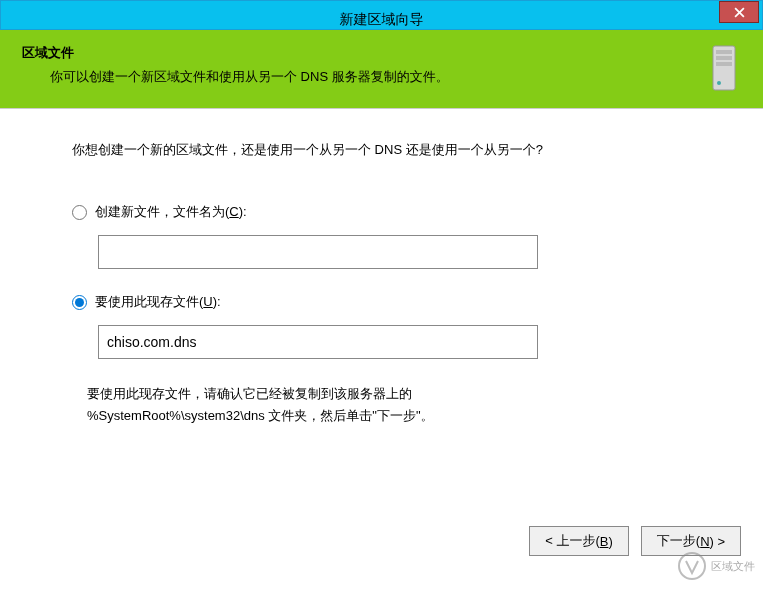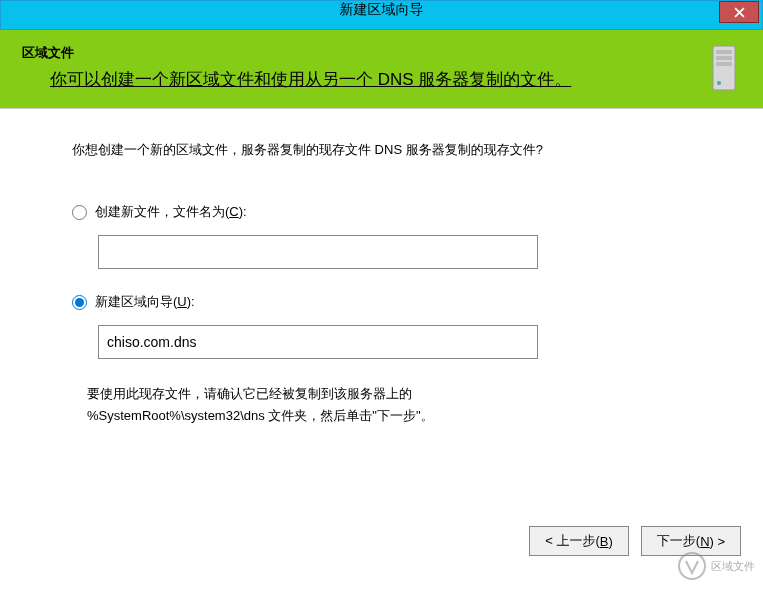--- a/index.html
+++ b/index.html
@@ -10,21 +10,21 @@
     width: 763px;
     height: 591px;
     overflow: hidden;
     color: #000;
   }
   .titlebar {
     height: 30px;
     background: #08c0ee;
     border: 1px solid #1a9fd6;
     display: flex;
-    align-items: flex-start;
+    align-items: flex-end;
     position: relative;
   }
   .titlebar-title {
     flex: 1;
     text-align: center;
     font-size: 14px;
     color: #000;
   }
   .close-btn {
     width: 40px;
@@ -43,21 +43,21 @@
 
   .header {
     border-bottom: 1px solid #ccc;
     padding: 14px 22px 16px 22px;
     display: flex;
     align-items: flex-start;
     background: #84cc16;
   }
   .header-text { flex: 1; }
   .header-title { font-weight: bold; font-size: 13px; margin-bottom: 6px; }
-  .header-subtitle { font-size: 17px; padding-left: 28px; text-decoration: underline; }
+  .header-subtitle { font-size: 13px; padding-left: 28px; }
   .header-icon { width: 34px; height: 48px; margin-left: 8px; }
 
   .content {
     padding: 32px 42px 0 72px;
     background: #fff;
   }
   .question { margin-bottom: 44px; font-size: 13px; }
 
   .option-row { display: flex; align-items: center; margin-bottom: 14px; }
   .option-row input[type=radio] {
@@ -141,34 +141,34 @@
   <svg class="header-icon" viewBox="0 0 34 48">
     <rect x="6" y="2" width="22" height="44" rx="2" fill="#d8d8d8" stroke="#999"></rect>
     <rect x="9" y="6" width="16" height="4" fill="#bbb"></rect>
     <rect x="9" y="12" width="16" height="4" fill="#bbb"></rect>
     <rect x="9" y="18" width="16" height="4" fill="#bbb"></rect>
     <circle cx="12" cy="39" r="2" fill="#4aa"></circle>
   </svg>
 </div>
 
 <div class="content">
-  <div class="question">你想创建一个新的区域文件，服务器复制的现存文件 DNS 服务器复制的现存文件?</div>
+  <div class="question">你想创建一个新的区域文件，还是使用一个从另一个 DNS 还是使用一个从另一个?</div>
 
   <div class="option-row">
     <input type="radio" name="zonefile" style="">
     <label class="option-label">
       <span>创建新文件，文件名为(</span><span class="accel">C</span><span>):</span>
     </label>
   </div>
   <input type="text" class="text-field" readonly="" value="" style="">
 
   <div class="option-row">
     <input type="radio" name="zonefile" checked="" style="">
     <label class="option-label">
-      <span>新建区域向导(</span><span class="accel">U</span><span>):</span>
+      <span>要使用此现存文件(</span><span class="accel">U</span><span>):</span>
     </label>
   </div>
   <input type="text" class="text-field" value="chiso.com.dns" style="">
 
   <div class="note">
     <div>要使用此现存文件，请确认它已经被复制到该服务器上的</div>
     <div>%SystemRoot%\system32\dns 文件夹，然后单击"下一步"。</div>
   </div>
 </div>
 

